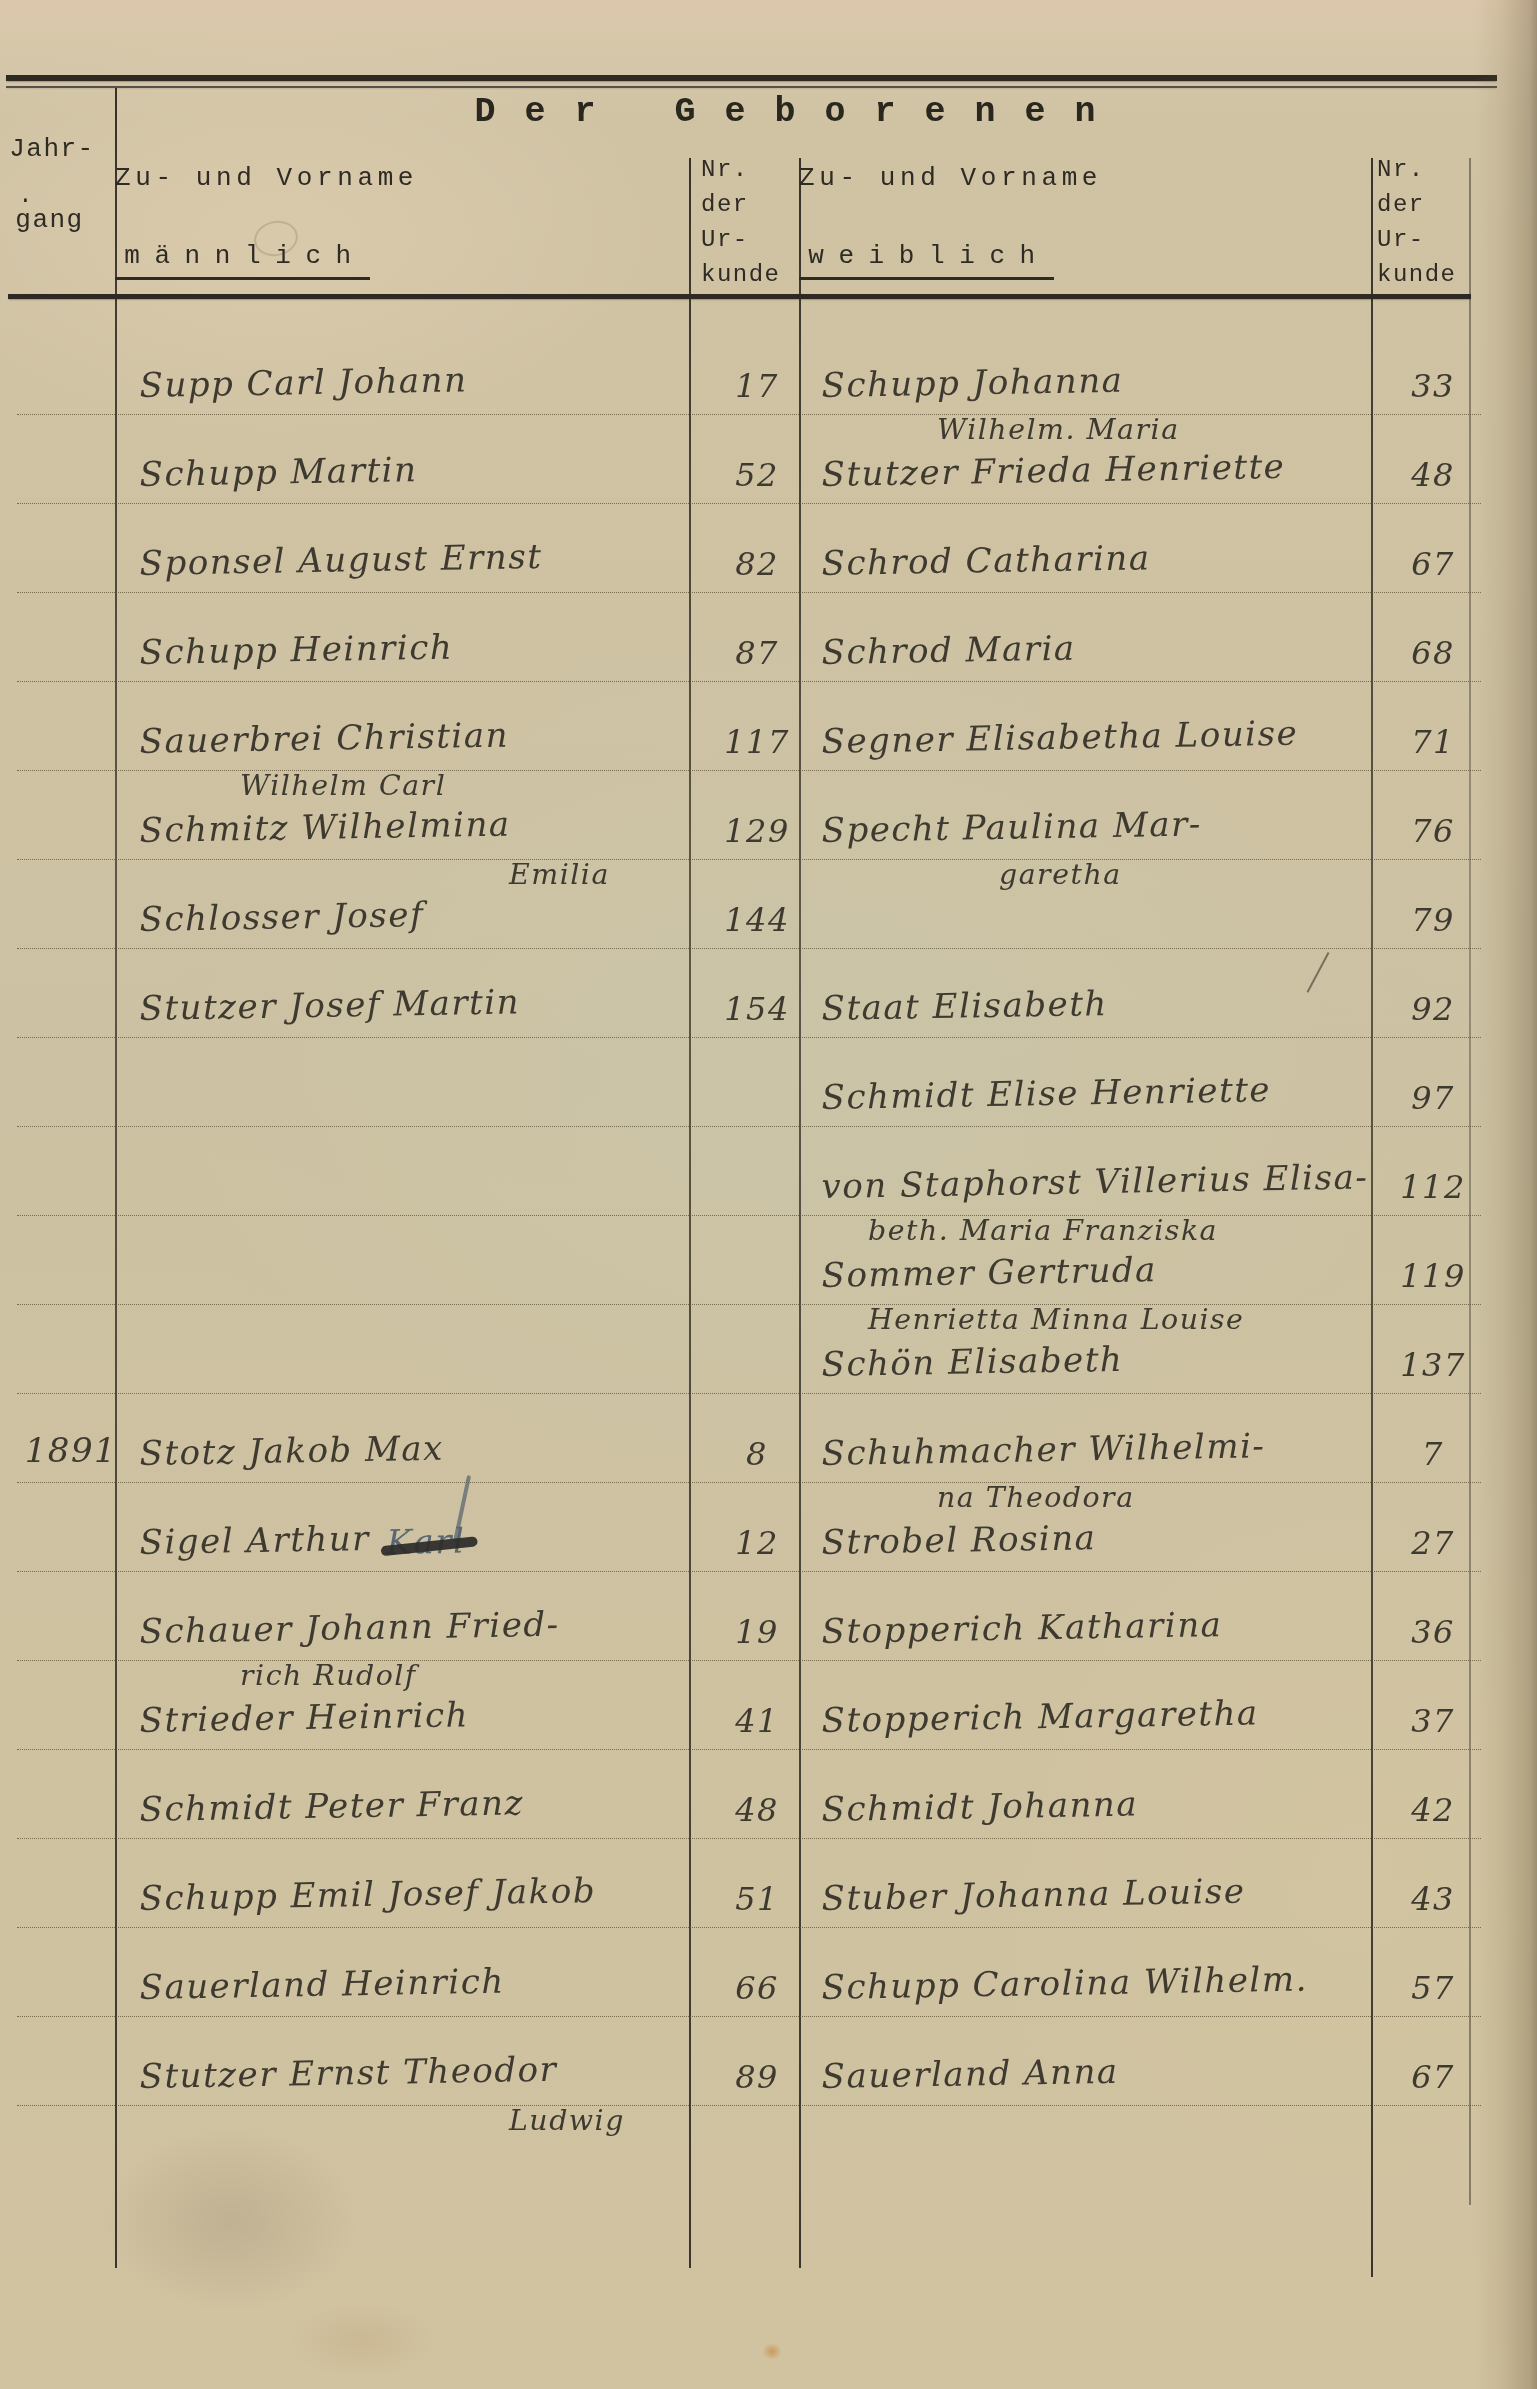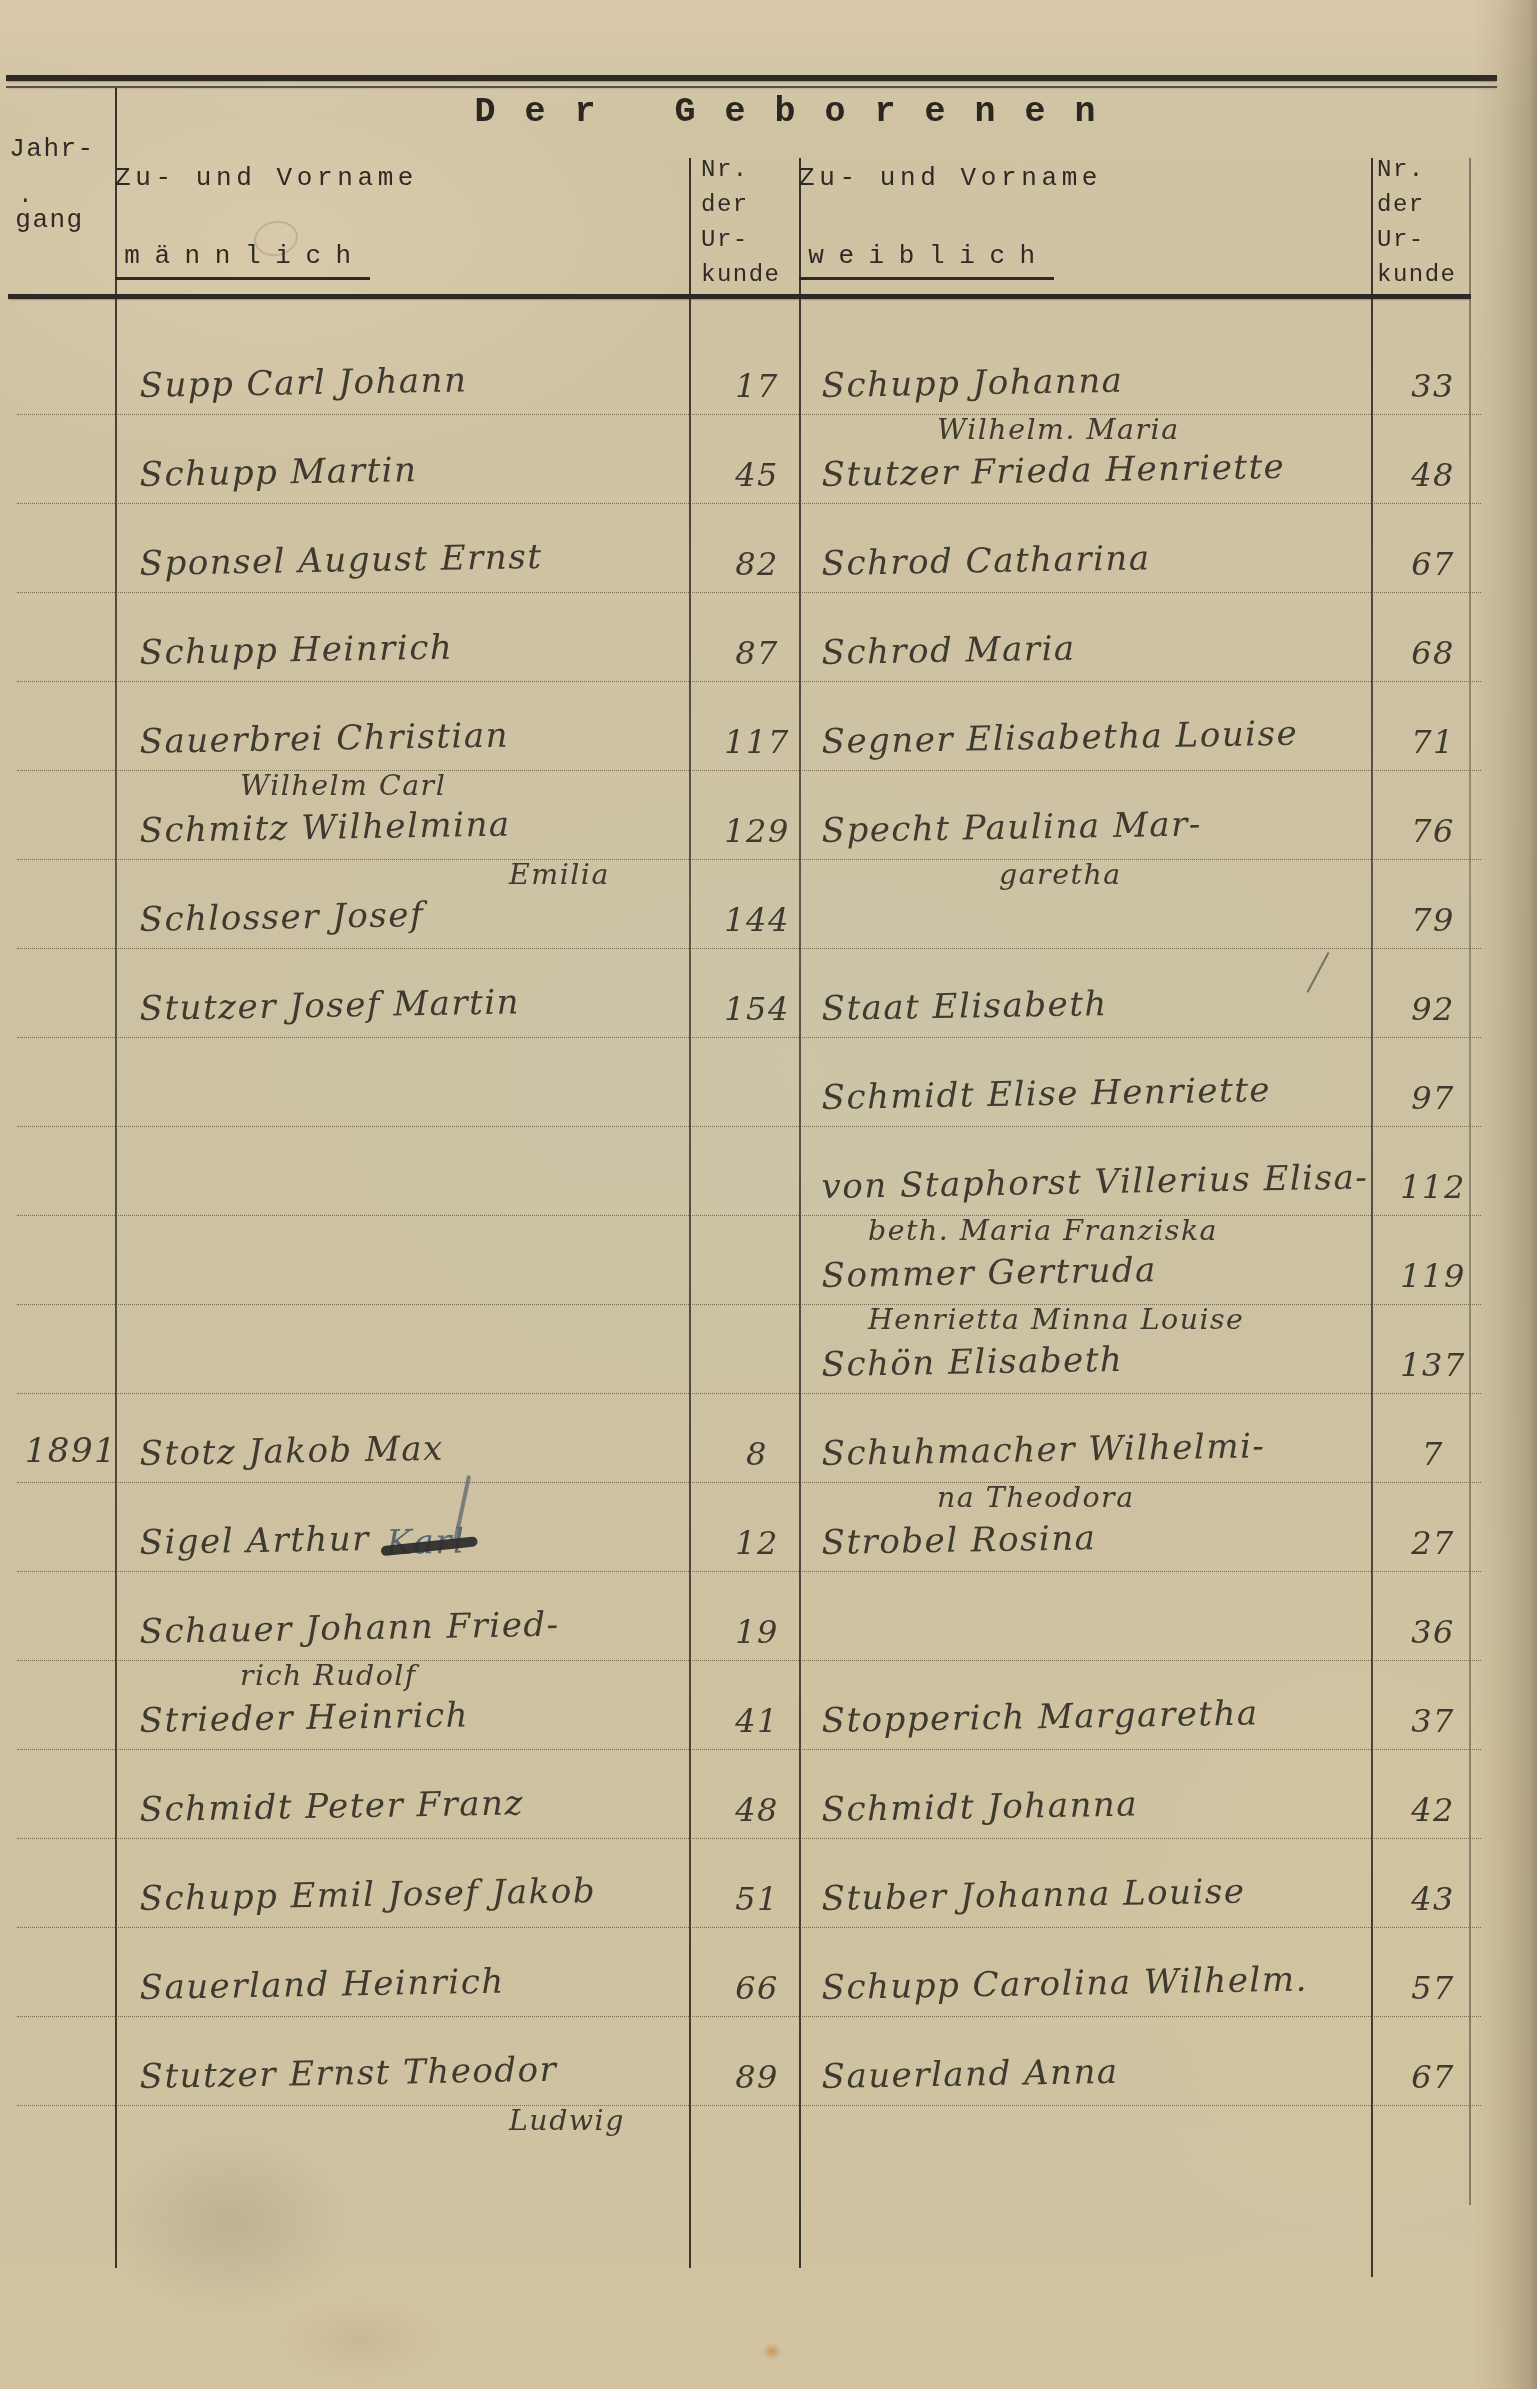--- a/index.html
+++ b/index.html
@@ -154,21 +154,21 @@
         <span class="hw hw-num">33</span>
       </div>
     </div>
       <div class="row" style="height: 88px;">
 
       <div class="cell male-name">
         <span class="hw hw-name">Schupp Martin</span>
         
       </div>
       <div class="cell male-nr">
-        <span class="hw hw-num">45</span>
+        <span class="hw hw-num">52</span>
       </div>
       <div class="cell female-name">
         <span class="hw hw-name">Stutzer Frieda Henriette</span>
         
       </div>
       <div class="cell female-nr">
         <span class="hw hw-num">48</span>
       </div>
     </div>
       <div class="row" style="height: 88px;">
@@ -373,20 +373,24 @@
     </div>
       <div class="row" style="height: 88px;">
 
       <div class="cell male-name">
         <span class="hw hw-name">Schauer Johann Fried-</span>
         <span class="hw line2 male-line2">rich Rudolf</span>
       </div>
       <div class="cell male-nr">
         <span class="hw hw-num">19</span>
       </div>
+      <div class="cell female-name">
+        <span class="hw hw-name">Stopperich Katharina</span>
+        
+      </div>
       <div class="cell female-nr">
         <span class="hw hw-num">36</span>
       </div>
     </div>
       <div class="row" style="height: 88px;">
 
       <div class="cell male-name">
         <span class="hw hw-name">Strieder Heinrich</span>
         
       </div>

